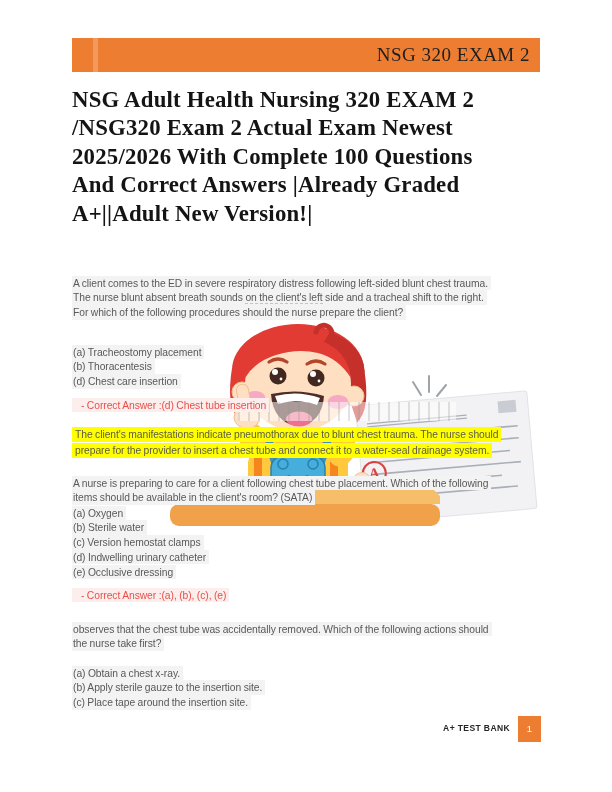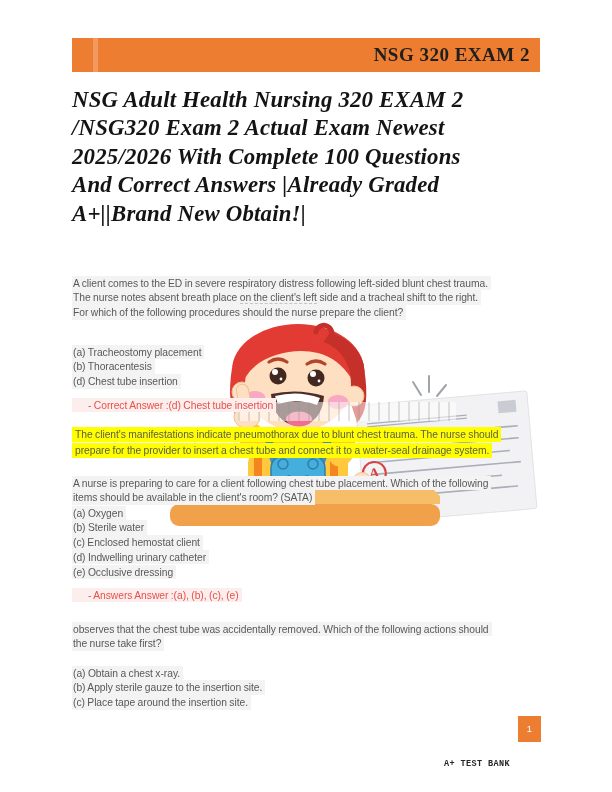--- a/index.html
+++ b/index.html
@@ -1,64 +1,64 @@
 <!DOCTYPE html>
 <html><head>
 <meta charset="utf-8">
 <style>
   html,body{margin:0;padding:0;background:#ffffff;}
   .page{position:relative;width:612px;height:792px;background:#ffffff;overflow:hidden;
         font-family:"Liberation Sans",sans-serif;}
   
-  .topbar{position:absolute;left:72px;top:38px;width:468px;height:34px;background:#ED7D31;font-weight:bold;}
+  .topbar{position:absolute;left:72px;top:38px;width:468px;height:34px;background:#ED7D31;}
   .topbar .sliver{position:absolute;left:21px;top:0;width:5px;height:34px;background:rgba(255,255,255,.22);}
   .topbar .bartitle{position:absolute;right:10px;top:0;height:34px;line-height:34px;
         font-family:"Liberation Serif",serif;font-size:19px;color:#1f1f1f;letter-spacing:.5px;}
   
   .doctitle{position:absolute;left:72px;top:86px;width:480px;
         font-family:"Liberation Serif",serif;font-weight:700;font-size:22.8px;
         line-height:28.4px;color:#141414;letter-spacing:.2px;}
-  .doctitle div{white-space:nowrap;font-style:italic;}
+  .doctitle div{white-space:nowrap;}
   
   .blk{position:absolute;left:72px;width:476px;font-size:10.3px;line-height:14.8px;
         color:#595959;letter-spacing:-.05px;word-spacing:-.35px;z-index:3;}
   .blk div{white-space:nowrap;}
   .strip{background:#f3f3f4;padding:1.5px 3px 2px 1px;-webkit-box-decoration-break:clone;box-decoration-break:clone;margin-top:20px;}
   .marked{border-bottom:1px dashed #c4c4c4;padding-bottom:0;}
   .answer{color:#E8504A;}
-  .answer .strip{background:#fbeeed;padding-left:16px;}
+  .answer .strip{background:#fbeeed;padding-left:9px;}
   .rationale{line-height:15.7px;}
   .rationale .strip{background:#FFFF00;color:#5d5d45;padding:2px 3px 2px 3px;}
   
   .illus{position:absolute;left:170px;top:320px;width:380px;height:210px;z-index:1;}
   .watermark{position:absolute;left:238px;top:402px;width:218px;height:19px;z-index:2;
         background-color:rgba(255,255,255,.52);
         background-image:repeating-linear-gradient(90deg,rgba(150,150,150,.28) 0 2px,transparent 2px 10px);}
   
-  .brand{position:absolute;right:102px;top:759px;font-size:8.5px;font-weight:700;
-        color:#262626;letter-spacing:.4px;z-index:3;font-family:Liberation Mono, monospace;}
+  .brand{position:absolute;right:102px;top:723px;font-size:8.5px;font-weight:700;
+        color:#262626;letter-spacing:.4px;z-index:3;}
   .pagebadge{position:absolute;left:518px;top:716px;width:23px;height:26px;background:#ED7D31;
         color:#ffffff;font-size:9.5px;text-align:center;line-height:26px;z-index:3;}
 </style>
 </head>
 <body>
 
 <div class="page">
 
   <div class="topbar">
     <div class="sliver"></div>
     <div class="bartitle">NSG 320 EXAM 2</div>
   </div>
 
   <div class="doctitle">
     <div>NSG Adult Health Nursing 320 EXAM 2</div>
     <div>/NSG320 Exam 2 Actual Exam Newest</div>
     <div>2025/2026 With Complete 100 Questions</div>
     <div>And Correct Answers |Already Graded</div>
-    <div>A+||Brand New Obtain!|</div>
+    <div>A+||Adult New Version!|</div>
   </div>
 
   <svg class="illus" viewBox="0 0 380 210">
 
     <g>
       <path d="M78,192 L78,142 Q82,122 104,118 L152,118 Q174,122 178,142 L178,192 Z" fill="#FFC83D"></path>
       <clipPath id="torsoClip">
           <path d="M78,192 L78,142 Q82,122 104,118 L152,118 Q174,122 178,142 L178,192 Z"></path>
         </clipPath>
       <g clip-path="url(#torsoClip)">
@@ -140,49 +140,49 @@
 
     <g>
       <polygon points="175,164 258,164 270,176 270,184 35,184" fill="#F7BE6A"></polygon>
       <rect x="0" y="184" width="270" height="22" rx="9" fill="#F0A14A"></rect>
     </g>
   </svg>
   <div class="watermark"></div>
 
   <div class="blk" style="top:276px">
     <div><span class="strip">A client comes to the ED in severe respiratory distress following left-sided blunt chest trauma.</span></div>
-    <div><span class="strip"><span>The nurse notes absent breath place</span> <span class="marked">on the client's left</span> <span>side and a tracheal shift to the right.</span></span></div>
+    <div><span class="strip"><span>The nurse blunt absent breath sounds</span> <span class="marked">on the client's left</span> <span>side and a tracheal shift to the right.</span></span></div>
     <div><span class="strip">For which of the following procedures should the nurse prepare the client?</span></div>
   </div>
   <div class="blk" style="top:345px">
     <div><span class="strip">(a) Tracheostomy placement</span></div>
     <div><span class="strip">(b) Thoracentesis</span></div>
-    <div><span class="strip">(d) Chest tube insertion</span></div>
+    <div><span class="strip">(d) Chest care insertion</span></div>
   </div>
   <div class="blk answer" style="top:398px">
     <div><span class="strip">- Correct Answer :(d) Chest tube insertion</span></div>
   </div>
   <div class="blk rationale" style="top:427px">
     <div><span class="strip">The client's manifestations indicate pneumothorax due to blunt chest trauma. The nurse should</span></div>
     <div><span class="strip">prepare for the provider to insert a chest tube and connect it to a water-seal drainage system.</span></div>
   </div>
 
   <div class="blk" style="top:476px">
     <div><span class="strip">A nurse is preparing to care for a client following chest tube placement. Which of the following</span></div>
     <div><span class="strip">items should be available in the client's room? (SATA)</span></div>
   </div>
   <div class="blk" style="top:506px">
     <div><span class="strip">(a) Oxygen</span></div>
     <div><span class="strip">(b) Sterile water</span></div>
-    <div><span class="strip">(c) Enclosed hemostat client</span></div>
+    <div><span class="strip">(c) Version hemostat clamps</span></div>
     <div><span class="strip">(d) Indwelling urinary catheter</span></div>
     <div><span class="strip">(e) Occlusive dressing</span></div>
   </div>
   <div class="blk answer" style="top:588px">
-    <div><span class="strip">- Answers Answer :(a), (b), (c), (e)</span></div>
+    <div><span class="strip">- Correct Answer :(a), (b), (c), (e)</span></div>
   </div>
 
   <div class="blk" style="top:622px">
     <div><span class="strip">observes that the chest tube was accidentally removed. Which of the following actions should</span></div>
     <div><span class="strip">the nurse take first?</span></div>
   </div>
   <div class="blk" style="top:666px">
     <div><span class="strip">(a) Obtain a chest x-ray.</span></div>
     <div><span class="strip">(b) Apply sterile gauze to the insertion site.</span></div>
     <div><span class="strip">(c) Place tape around the insertion site.</span></div>

